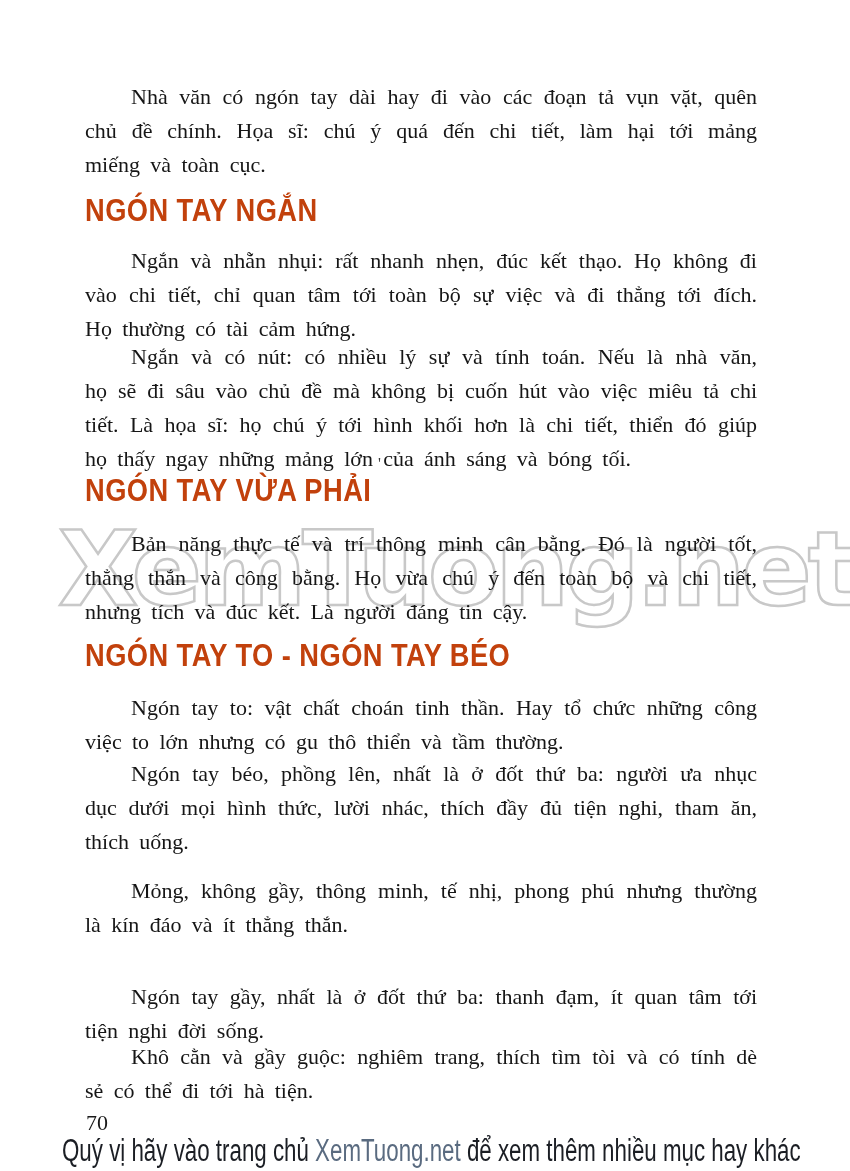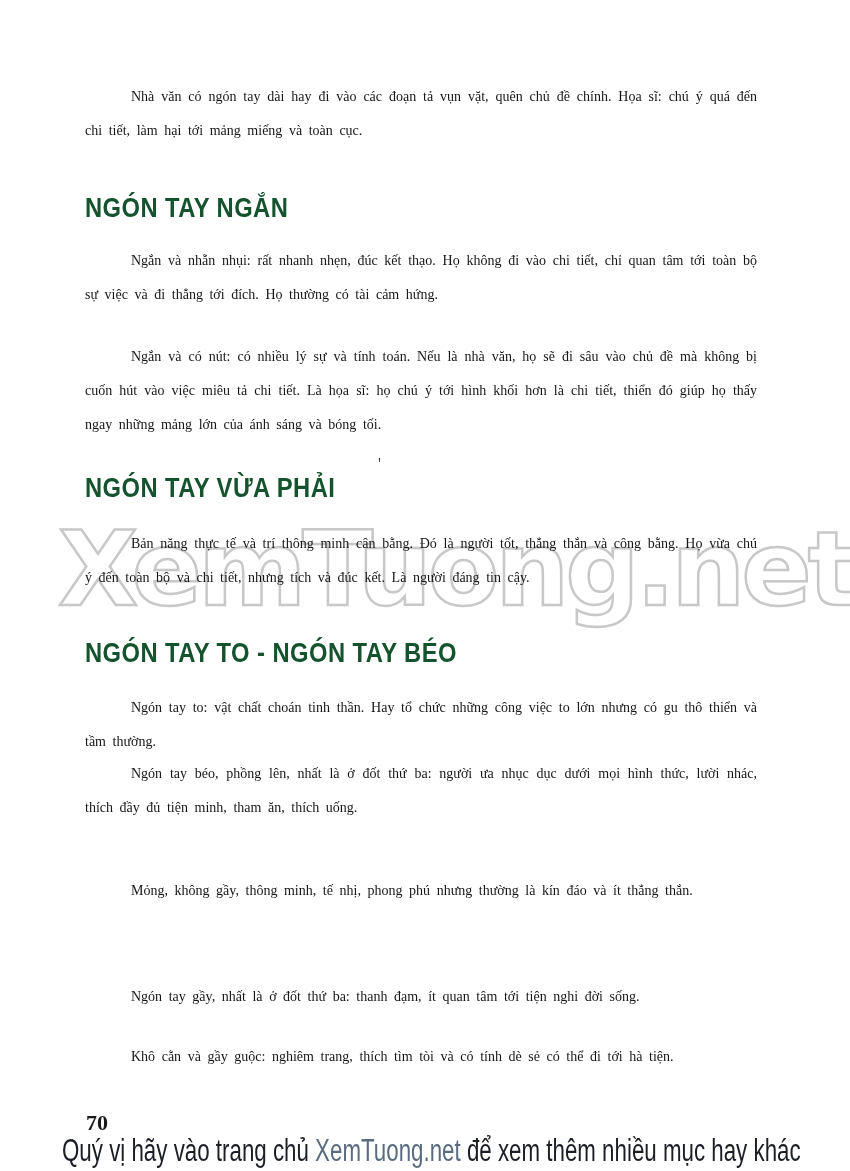--- a/index.html
+++ b/index.html
@@ -28,32 +28,32 @@
     white-space: nowrap;
     user-select: none;
   }
   .block {
     position: absolute;
     left: 85px;
     width: 672px;
     z-index: 1;
   }
   .para {
-    font-size: 14px;
+    font-size: 22px;
     line-height: 34px;
     color: #161616;
     text-align: justify;
     text-indent: 46px;
     word-spacing: 0.22em;
   }
   .heading {
     font-family: "Liberation Sans", sans-serif;
     font-weight: 700;
-    font-size: 27px;
-    color: #14532d;
+    font-size: 31px;
+    color: #c2410c;
     letter-spacing: 0.5px;
     white-space: nowrap;
   }
   .heading > span {
     display: inline-block;
     transform: scaleX(0.88);
     transform-origin: left center;
   }
   .stray-mark {
     position: absolute;
@@ -61,21 +61,20 @@
     font-size: 16px;
     color: #3a3a3a;
     z-index: 1;
   }
   .page-number {
     position: absolute;
     left: 86px; top: 1110px;
     font-size: 22px;
     color: #1a1a1a;
     z-index: 2;
-    font-weight: bold;
   }
   .footer {
     position: absolute;
     left: 62px; top: 1132px;
     z-index: 2;
     font-family: "Liberation Sans", sans-serif;
     font-size: 31px;
     line-height: 38px;
     color: #1b1e24;
     white-space: nowrap;
@@ -111,21 +110,21 @@
   </div>
 
   <div class="block para" style="top:527px">Bản năng thực tế và trí thông minh cân bằng. Đó là người tốt, thẳng thắn và công bằng. Họ vừa chú ý đến toàn bộ và chi tiết, nhưng tích và đúc kết. Là người đáng tin cậy.</div>
 
   <div class="block para" style="top:691px">Ngón tay to: vật chất choán tinh thần. Hay tổ chức những công việc to lớn nhưng có gu thô thiển và tầm thường.</div>
 
   <div class="block heading" style="top:638px">
     <span>NGÓN TAY TO - NGÓN TAY BÉO</span>
   </div>
 
-  <div class="block para" style="top:757px">Ngón tay béo, phồng lên, nhất là ở đốt thứ ba: người ưa nhục dục dưới mọi hình thức, lười nhác, thích đầy đủ tiện minh, tham ăn, thích uống.</div>
+  <div class="block para" style="top:757px">Ngón tay béo, phồng lên, nhất là ở đốt thứ ba: người ưa nhục dục dưới mọi hình thức, lười nhác, thích đầy đủ tiện nghi, tham ăn, thích uống.</div>
 
 
   <div class="block para" style="top:874px">Mỏng, không gầy, thông minh, tế nhị, phong phú nhưng thường là kín đáo và ít thẳng thắn.</div>
 
   <div class="block para" style="top:1040px">Khô cằn và gầy guộc: nghiêm trang, thích tìm tòi và có tính dè sẻ có thể đi tới hà tiện.</div>
 
   <div class="block para" style="top:980px">Ngón tay gầy, nhất là ở đốt thứ ba: thanh đạm, ít quan tâm tới tiện nghi đời sống.</div>
 
   <div class="page-number">70</div>
 

